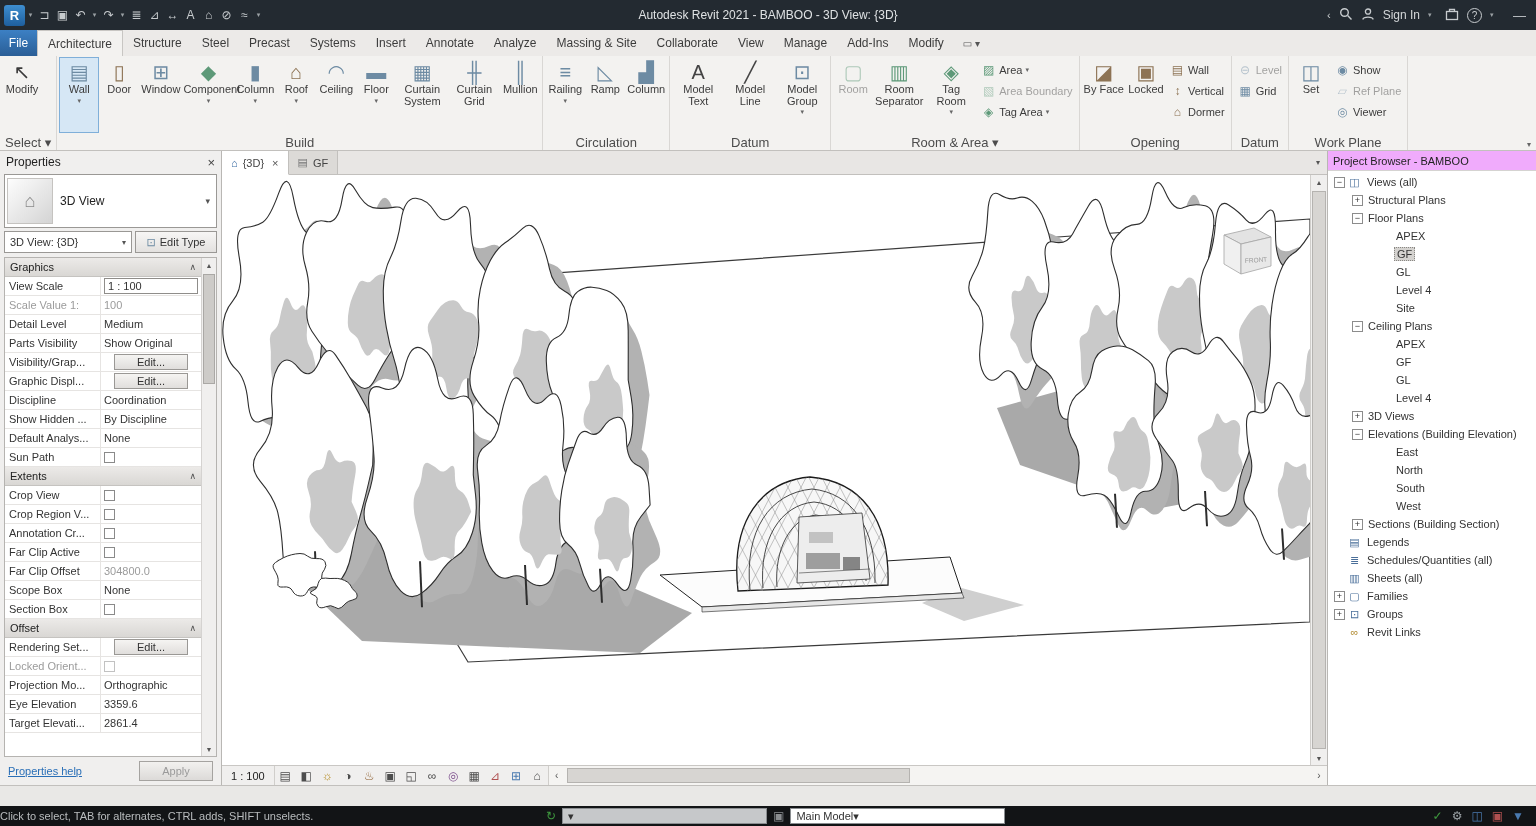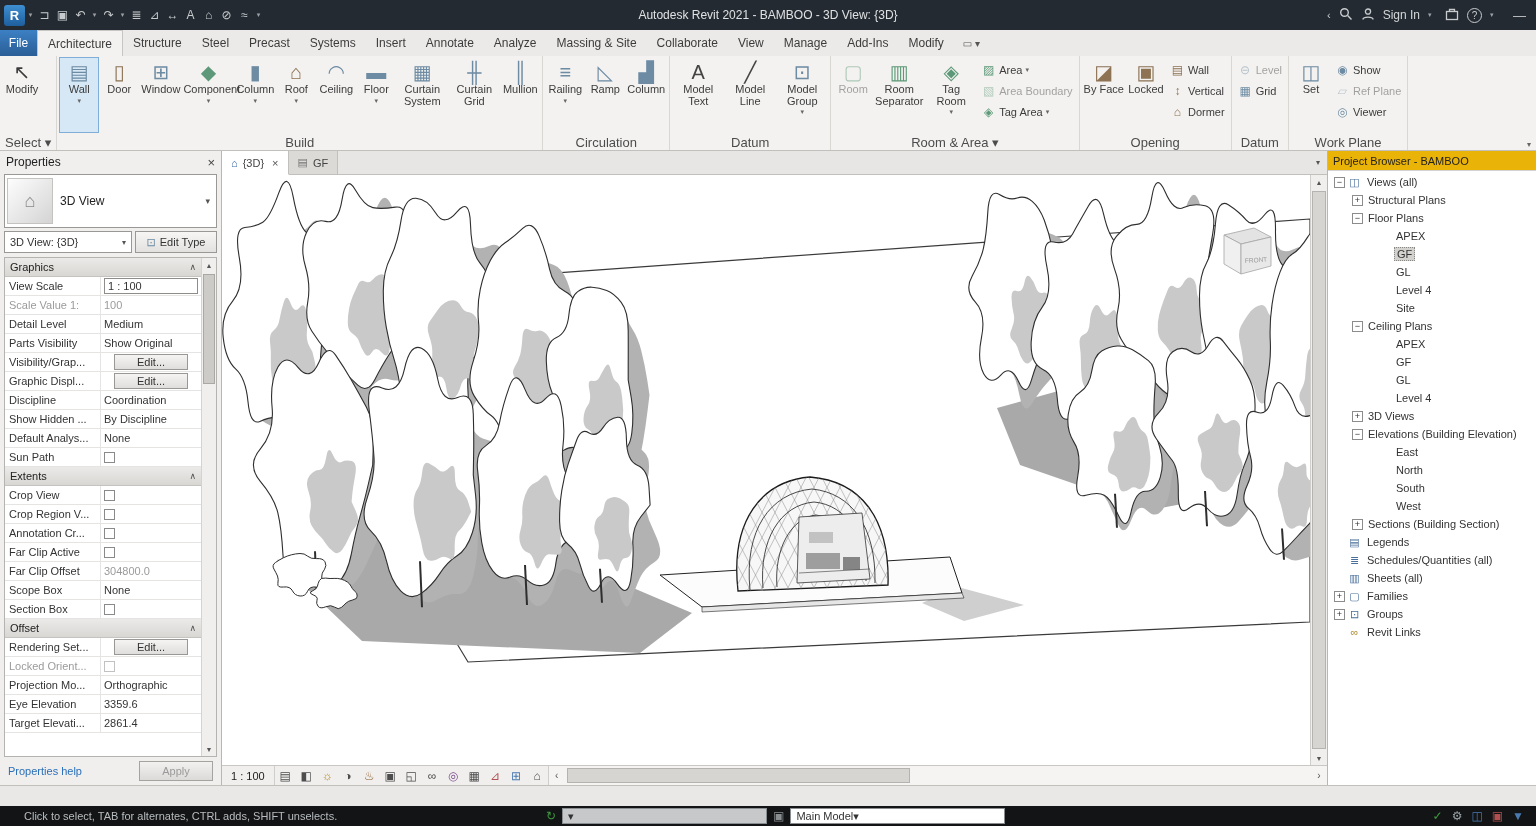--- a/index.html
+++ b/index.html
@@ -67,21 +67,21 @@
 .disv{color:#9b9b9b}
 .valbox{border:1px solid #8f8d8a;background:#fff;height:16px;flex:1;display:flex;align-items:center;padding:0 3px}
 .vbtn{border:1px solid #9a9895;background:linear-gradient(#f5f4f2,#e0dedc);height:16px;width:74px;margin:0 auto;display:flex;align-items:center;justify-content:center}
 .cbx{width:11px;height:11px;border:1px solid #8a8a8a;background:#fff;display:inline-block}
 .cbx.disb{border-color:#c2c2c2}
 .pscroll{position:absolute;top:0;bottom:0;right:0;width:15px;background:#f0efee;border-left:1px solid #d5d3d1;display:flex;flex-direction:column;align-items:center}
 .sarr{height:14px;font-size:7px;color:#555;display:flex;align-items:center}
 .strack{flex:1;width:100%;position:relative}
 .sthumb{position:absolute;top:2px;left:1px;right:1px;height:110px;background:#cdcbc8;border:1px solid #aaa8a5}
 .pfoot{height:28px;display:flex;align-items:center;padding:0 8px}
-.plink{color:#2a6fb7;}
+.plink{color:#2a6fb7;text-decoration:underline}
 .applybtn{margin-left:auto;width:74px;height:20px;border:1px solid #a5a3a0;background:linear-gradient(#f2f1ef,#dcdad8);color:#9a9a9a;display:flex;align-items:center;justify-content:center}
 
 
 .viewport{position:absolute;top:151px;left:222px;right:209px;bottom:41px;display:flex;flex-direction:column;background:#fff}
 .vtabs{height:24px;background:#e8e6e4;display:flex;align-items:stretch;border-bottom:1px solid #c2c0bd}
 .vtab{display:flex;align-items:center;gap:5px;padding:0 9px;border-right:1px solid #c2c0bd;background:#dcdad7;color:#444}
 .vtab.active{background:#fff;margin-bottom:-1px;border-bottom:1px solid #fff}
 .vticon{font-size:11px}
 .vtclose{font-size:11px;color:#555;margin-left:3px}
 .vtabsp{flex:1}
@@ -93,33 +93,33 @@
 .vbottom{height:20px;background:#f0efee;border-top:1px solid #c9c7c4;display:flex;align-items:stretch}
 .vcscale{padding:0 9px;border-right:1px solid #d0cecb;display:flex;align-items:center;color:#222}
 .vcico{width:21px;display:flex;align-items:center;justify-content:center;font-size:12px}
 .hscroll{flex:1;display:flex;align-items:stretch;background:#f5f4f2;border-left:1px solid #d0cecb}
 .harr{width:16px;display:flex;align-items:center;justify-content:center;color:#555;font-size:10px}
 .htrack{flex:1;position:relative;background:#f5f4f2}
 .hthumb{position:absolute;left:2px;top:2px;bottom:2px;width:46%;background:#d7d5d2;border:1px solid #b5b3b0}
 
 
 .browser{position:absolute;top:151px;right:0;width:209px;bottom:41px;background:#fff;border-left:1px solid #b9b7b4;overflow:hidden}
-.bhead{height:20px;background:#eab308;border-bottom:1px solid #d5d3d1;display:flex;align-items:center;padding:0 5px;color:#222}
+.bhead{height:20px;background:#f0abfc;border-bottom:1px solid #d5d3d1;display:flex;align-items:center;padding:0 5px;color:#222}
 .tree{padding-top:2px}
 .trow{height:18px;display:flex;align-items:center;white-space:nowrap;overflow:hidden}
 .exp{width:11px;height:11px;border:1px solid #8c8c8c;background:#fff;font-size:9px;line-height:9px;display:flex;align-items:center;justify-content:center;color:#333;flex:none}
 .expsp{width:11px;flex:none}
 .nicon{width:15px;text-align:center;font-size:11px;flex:none;margin-left:2px}
 .tlabel{margin-left:3px;padding:0 2px;overflow:hidden}
 .trow.sel .tlabel{background:#d4d2cf;border:1px dotted #8a8884}
 
 
 .statusgap{position:absolute;left:0;right:0;bottom:20px;height:21px;background:#e9e8e6;border-top:1px solid #c2c0bd}
 .statusbar{position:absolute;left:0;right:0;bottom:0;height:20px;background:#121416;display:flex;align-items:center;gap:6px;color:#b9bcbe;overflow:hidden}
-.sbtext{width:540px;flex:none;padding-left:24px;white-space:nowrap;overflow:hidden}
+.sbtext{width:540px;flex:none;padding-left:0;white-space:nowrap;overflow:hidden}
 .sbico{font-size:12px;flex:none}
 .sbcombo{height:16px;border:1px solid #8a8d90;display:flex;align-items:center;padding:0 5px;color:#333;flex:none}
 .sbcombo.disc{width:205px;background:#c6c8ca}
 .sbcombo.lightc{width:215px;background:#fff}
 .sbright{margin-left:auto;display:flex;gap:9px;padding-right:12px}
 </style>
 </head>
 <body>
 
 <div id="app">

